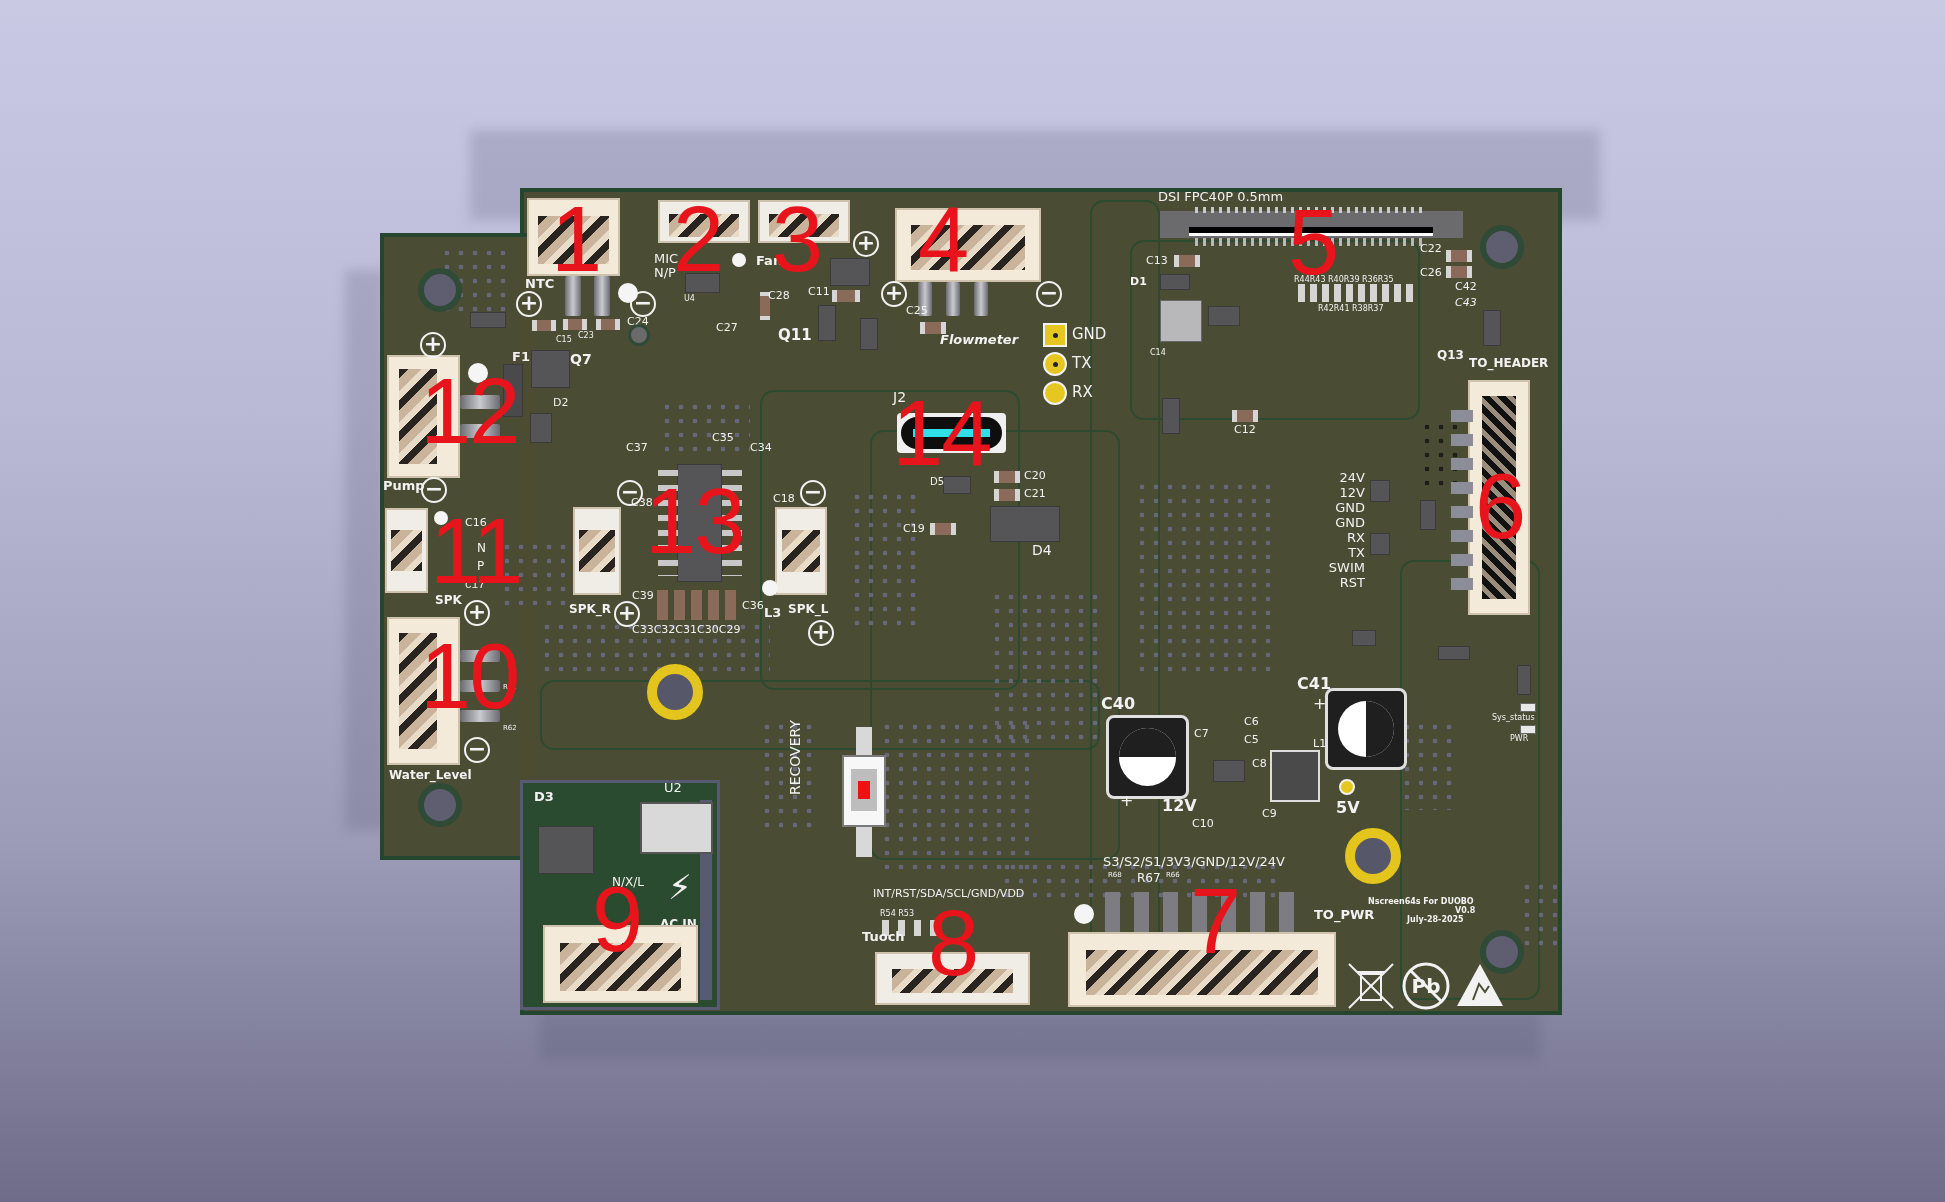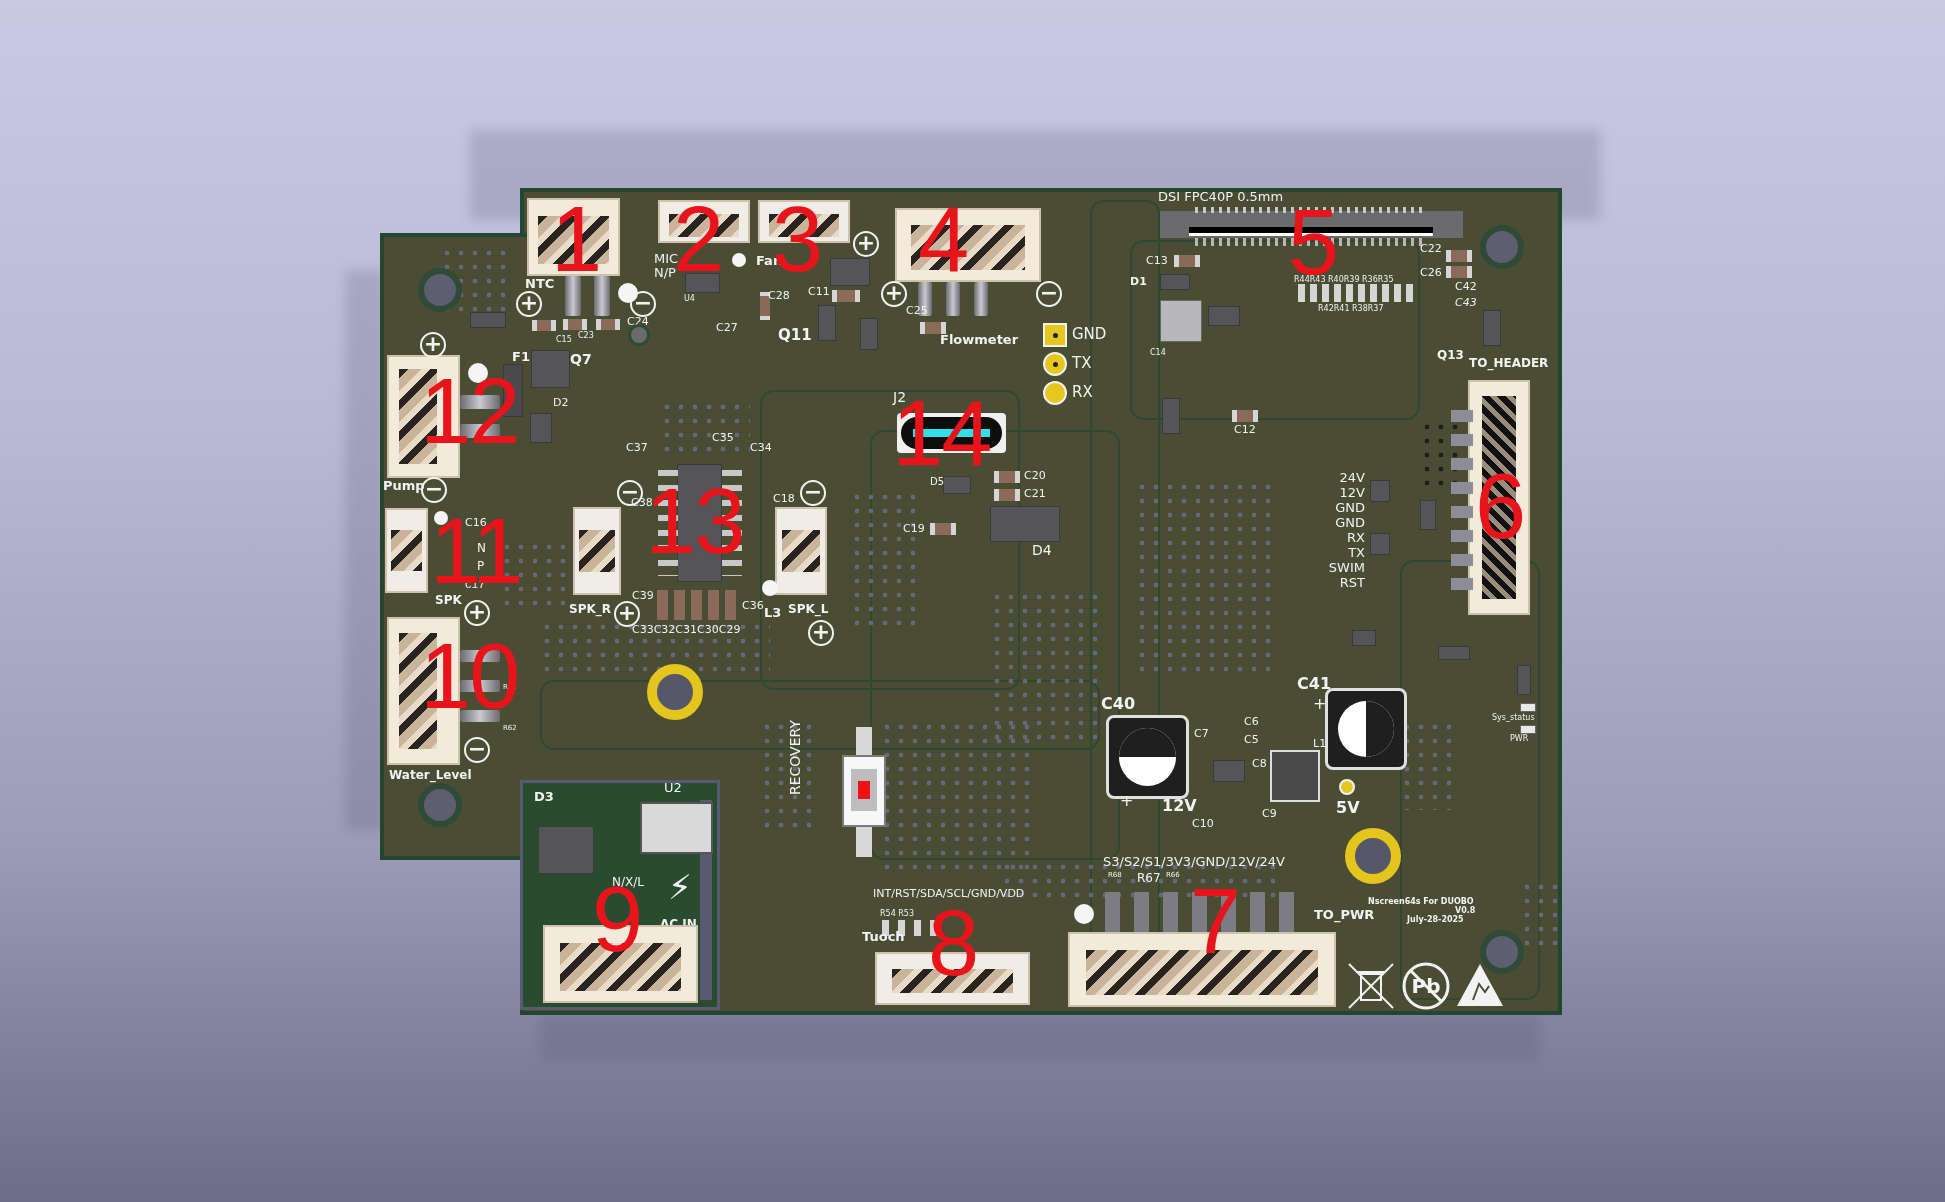--- a/index.html
+++ b/index.html
@@ -107,21 +107,21 @@
 <div class="ic" style="left:830px;top:258px;width:40px;height:28px;"></div>
 
 <div class="conn" style="left:895px;top:208px;width:146px;height:74px;">
     <div class="inner"></div>
   </div>
 <div class="pin" style="left:918px;top:282px;width:14px;height:34px;"></div>
 <div class="pin" style="left:946px;top:282px;width:14px;height:34px;"></div>
 <div class="pin" style="left:974px;top:282px;width:14px;height:34px;"></div>
 <div class="pm" style="left:881px;top:281px;">+</div>
 <div class="pm" style="left:1036px;top:281px;">−</div>
-<div class="silk b" style="left:940px;top:333px;">Flowmeter</div>
+<div class="silk b" style="left:940px;top:333px;font-style:italic;">Flowmeter</div>
 
 <div class="silk b" style="left:778px;top:328px;font-size:15px;">Q11</div>
 <div class="ic" style="left:818px;top:305px;width:18px;height:36px;"></div>
 <div class="ic" style="left:860px;top:318px;width:18px;height:32px;"></div>
 <div class="smd" style="left:832px;top:290px;width:28px;height:12px;"></div>
 <div class="smd" style="left:760px;top:292px;width:10px;height:28px;border-left:none;border-right:none;border-top:4px solid #d5d5d5;border-bottom:4px solid #d5d5d5;"></div>
 <div class="silk" style="left:768px;top:290px;font-size:11px;">C28</div>
 <div class="silk" style="left:808px;top:286px;font-size:11px;">C11</div>
 <div class="silk" style="left:716px;top:322px;font-size:11px;">C27</div>
 <div class="silk" style="left:906px;top:305px;font-size:11px;">C25</div>

